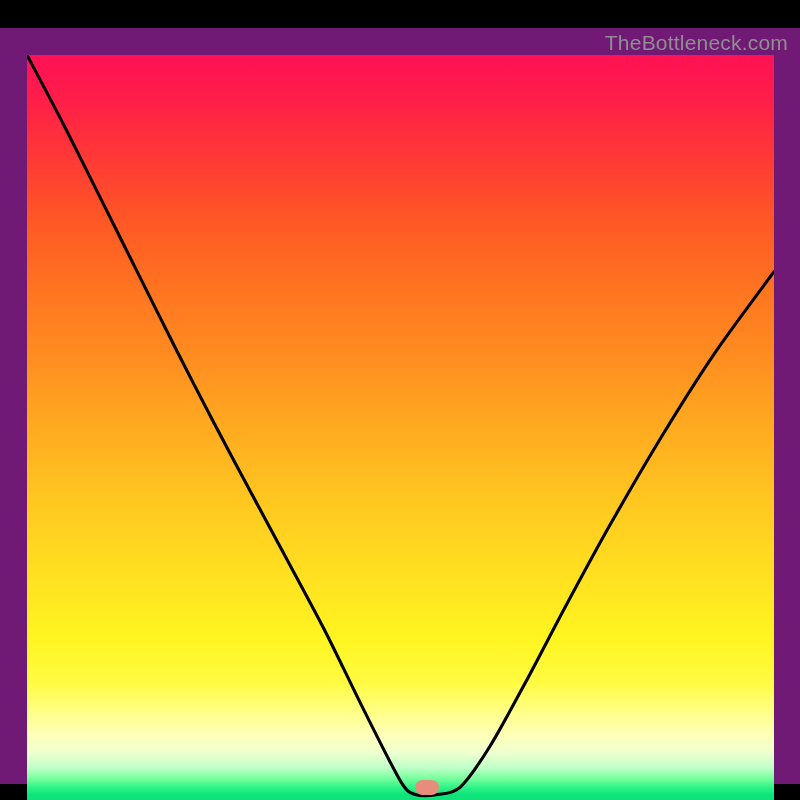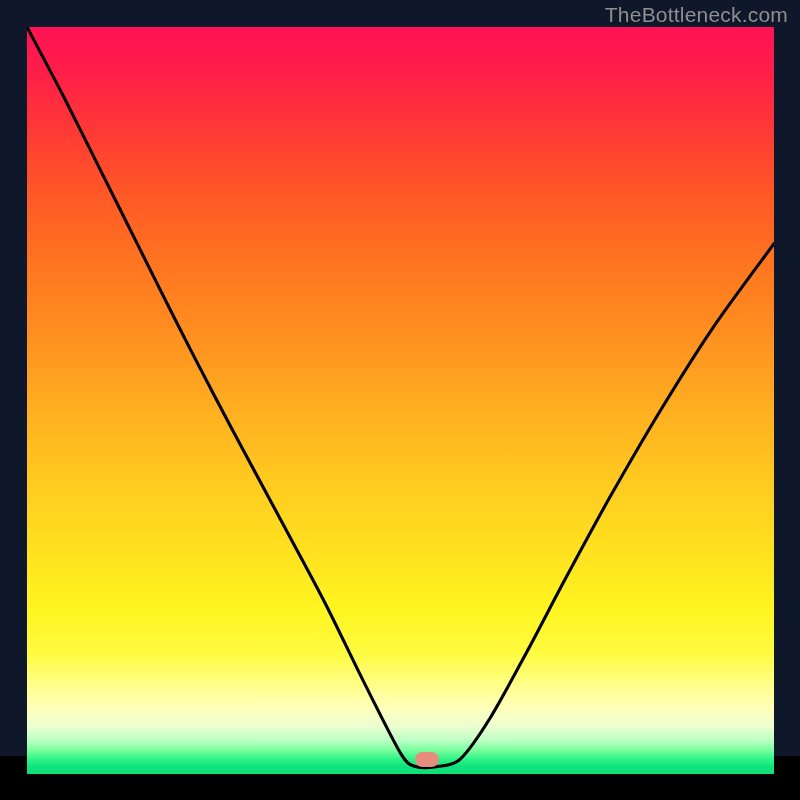--- a/index.html
+++ b/index.html
@@ -8,21 +8,22 @@
     width: 800px;
     height: 800px;
     background: #000;
     overflow: hidden;
     font-family: Arial, Helvetica, sans-serif;
   }
   .stage {
     position: relative;
     width: 800px;
     height: 756px;
-    background: #0f172a;
+    background: #701a75;
+    margin-top: 28px;
   }
   .plot {
     position: absolute;
     left: 27px;
     top: 27px;
     width: 747px;
     height: 747px;
     overflow: hidden;
   }
   .gradient {

